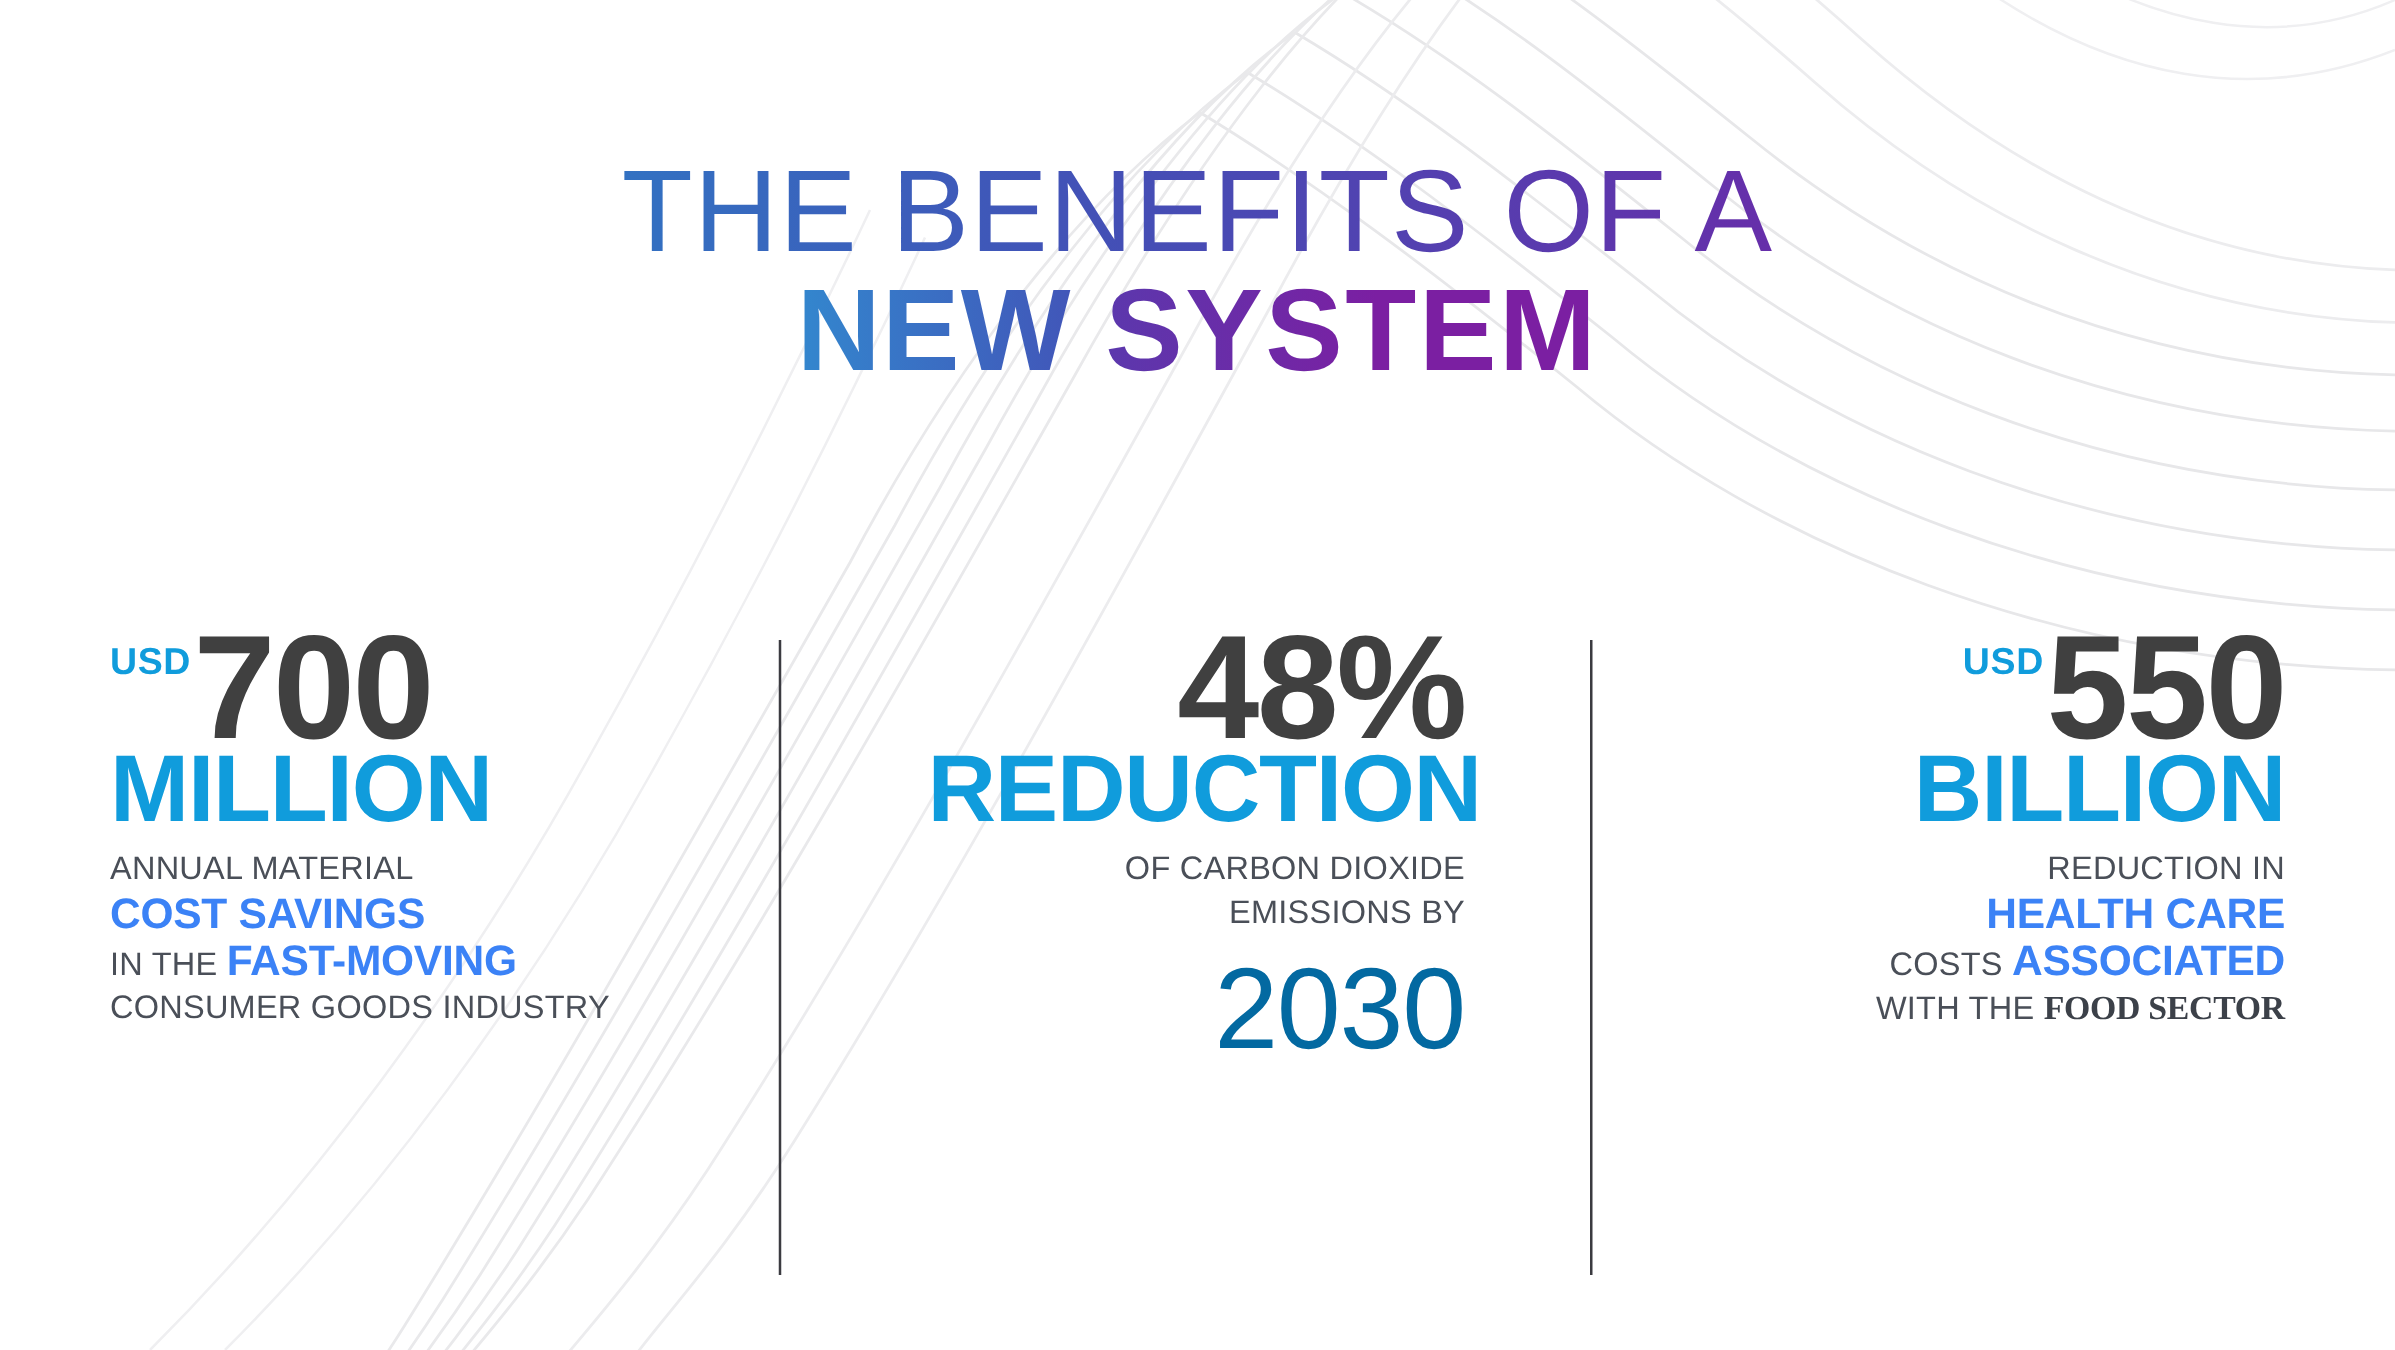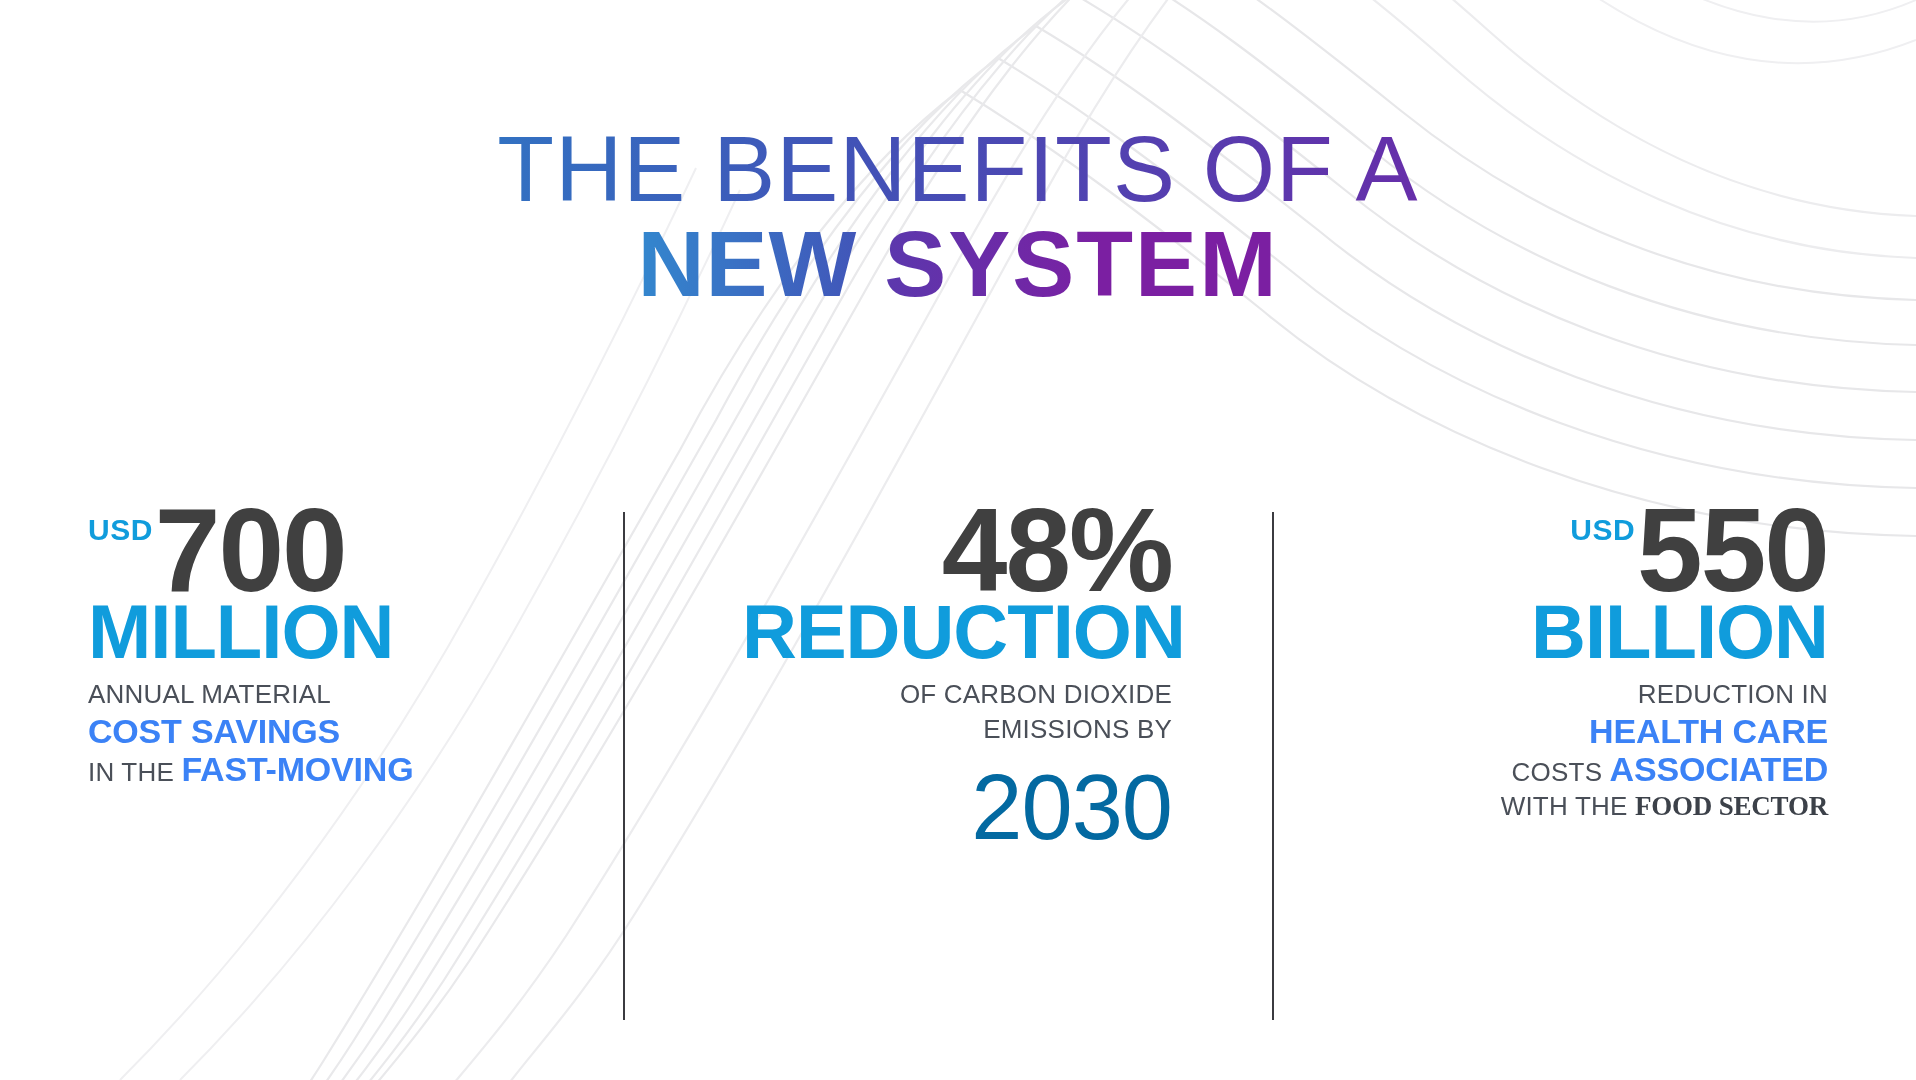--- a/index.html
+++ b/index.html
@@ -208,20 +208,21 @@
       </div>
       <span class="bigword">MILLION</span>
       <div class="desc">
         <span class="row">ANNUAL MATERIAL</span>
         <span class="row row-big">
           <span class="hl">COST SAVINGS</span>
         </span>
         <span class="row row-big">
           <span>IN THE </span><span class="hl">FAST-MOVING</span>
         </span>
+        <span class="row">CONSUMER GOODS INDUSTRY</span>
       </div>
     </div>
 
     <div class="stat-block" id="stat-block-1">
       <div class="bignum-line">
         <span class="bignum">48%</span>
       </div>
       <span class="bigword">REDUCTION</span>
       <div class="desc">
         <span class="row">OF CARBON DIOXIDE</span>

